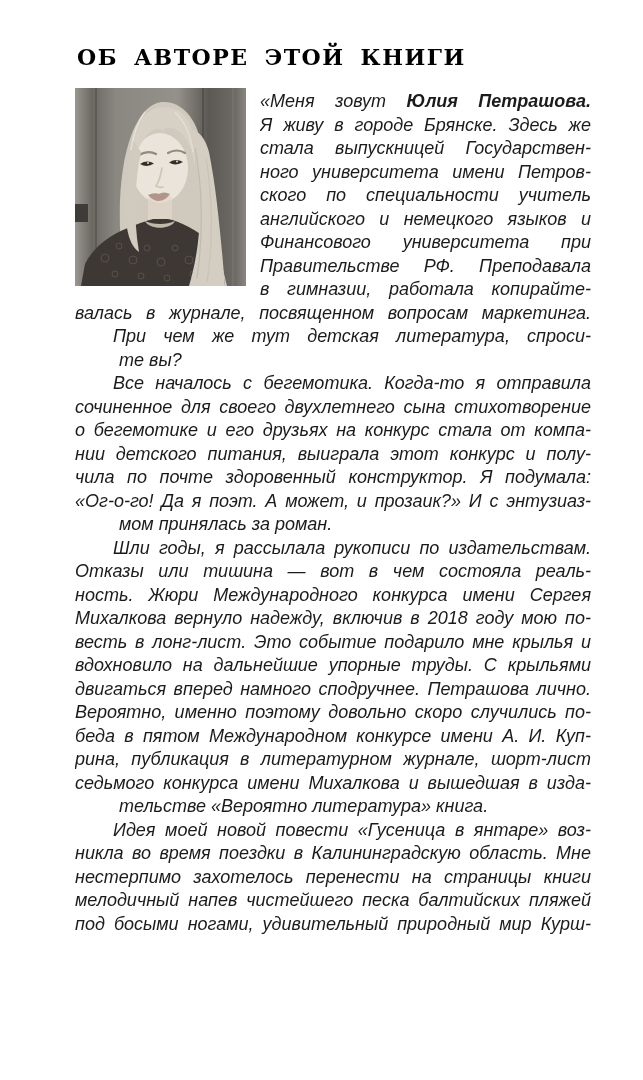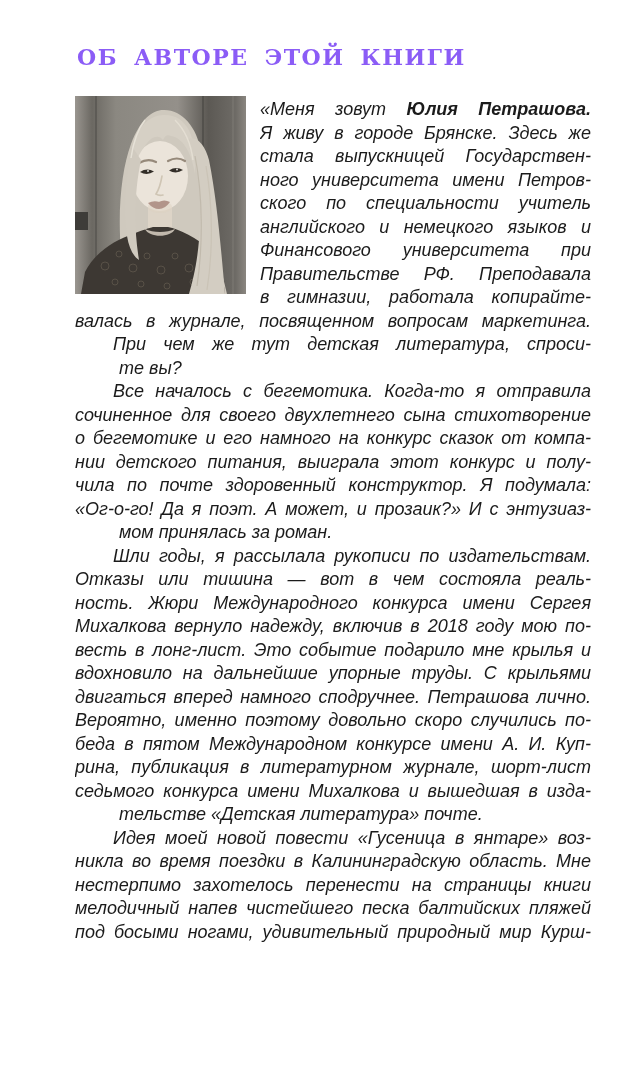--- a/index.html
+++ b/index.html
@@ -11,25 +11,25 @@
   }
   .title {
     position: absolute;
     left: 77px; top: 44px;
     margin: 0;
     font-family: "DejaVu Serif", serif;
     font-weight: bold;
     font-size: 22px;
     letter-spacing: 1.5px;
     word-spacing: 7px;
-    color: #8b5cf6;
+    color: #000000;
   }
   .content {
     position: absolute;
-    left: 75px; top: 96px;
+    left: 75px; top: 88px;
     width: 516px;
   }
   .photo-row { display: flex; align-items: flex-start; }
   .photo {
     width: 171px; height: 198px;
     margin-right: 14px;
     flex: none;
   }
   .photo svg { display: block; width: 171px; height: 198px; }
   .intro-col { flex: 1; min-width: 0; padding-top: 2px; }
@@ -146,37 +146,37 @@
 
     </div>
 
     <div>
 
         <div class="line">валась в журнале, посвященном вопросам маркетинга.</div>
         <div class="line indent">При чем же тут детская литература, спроси-</div>
         <div class="line end">те вы?</div>
         <div class="line indent">Все началось с бегемотика. Когда-то я отправила</div>
         <div class="line">сочиненное для своего двухлетнего сына стихотворение</div>
-        <div class="line">о бегемотике и его намного на конкурс сказок от компа-</div>
+        <div class="line">о бегемотике и его друзьях на конкурс стала от компа-</div>
         <div class="line">нии детского питания, выиграла этот конкурс и полу-</div>
         <div class="line">чила по почте здоровенный конструктор. Я подумала:</div>
         <div class="line">«Ог-о-го! Да я поэт. А может, и прозаик?» И с энтузиаз-</div>
         <div class="line end">мом принялась за роман.</div>
         <div class="line indent">Шли годы, я рассылала рукописи по издательствам.</div>
         <div class="line">Отказы или тишина — вот в чем состояла реаль-</div>
         <div class="line">ность. Жюри Международного конкурса имени Сергея</div>
         <div class="line">Михалкова вернуло надежду, включив в 2018 году мою по-</div>
         <div class="line">весть в лонг-лист. Это событие подарило мне крылья и</div>
         <div class="line">вдохновило на дальнейшие упорные труды. С крыльями</div>
         <div class="line">двигаться вперед намного сподручнее. Петрашова лично.</div>
         <div class="line">Вероятно, именно поэтому довольно скоро случились по-</div>
         <div class="line">беда в пятом Международном конкурсе имени А. И. Куп-</div>
         <div class="line">рина, публикация в литературном журнале, шорт-лист</div>
         <div class="line">седьмого конкурса имени Михалкова и вышедшая в изда-</div>
-        <div class="line end">тельстве «Детская литература» почте.</div>
+        <div class="line end">тельстве «Вероятно литература» книга.</div>
         <div class="line indent">Идея моей новой повести «Гусеница в янтаре» воз-</div>
         <div class="line">никла во время поездки в Калининградскую область. Мне</div>
         <div class="line">нестерпимо захотелось перенести на страницы книги</div>
         <div class="line">мелодичный напев чистейшего песка балтийских пляжей</div>
         <div class="line">под босыми ногами, удивительный природный мир Курш-</div>
       </div>
 
   </div>
 </div>
 

